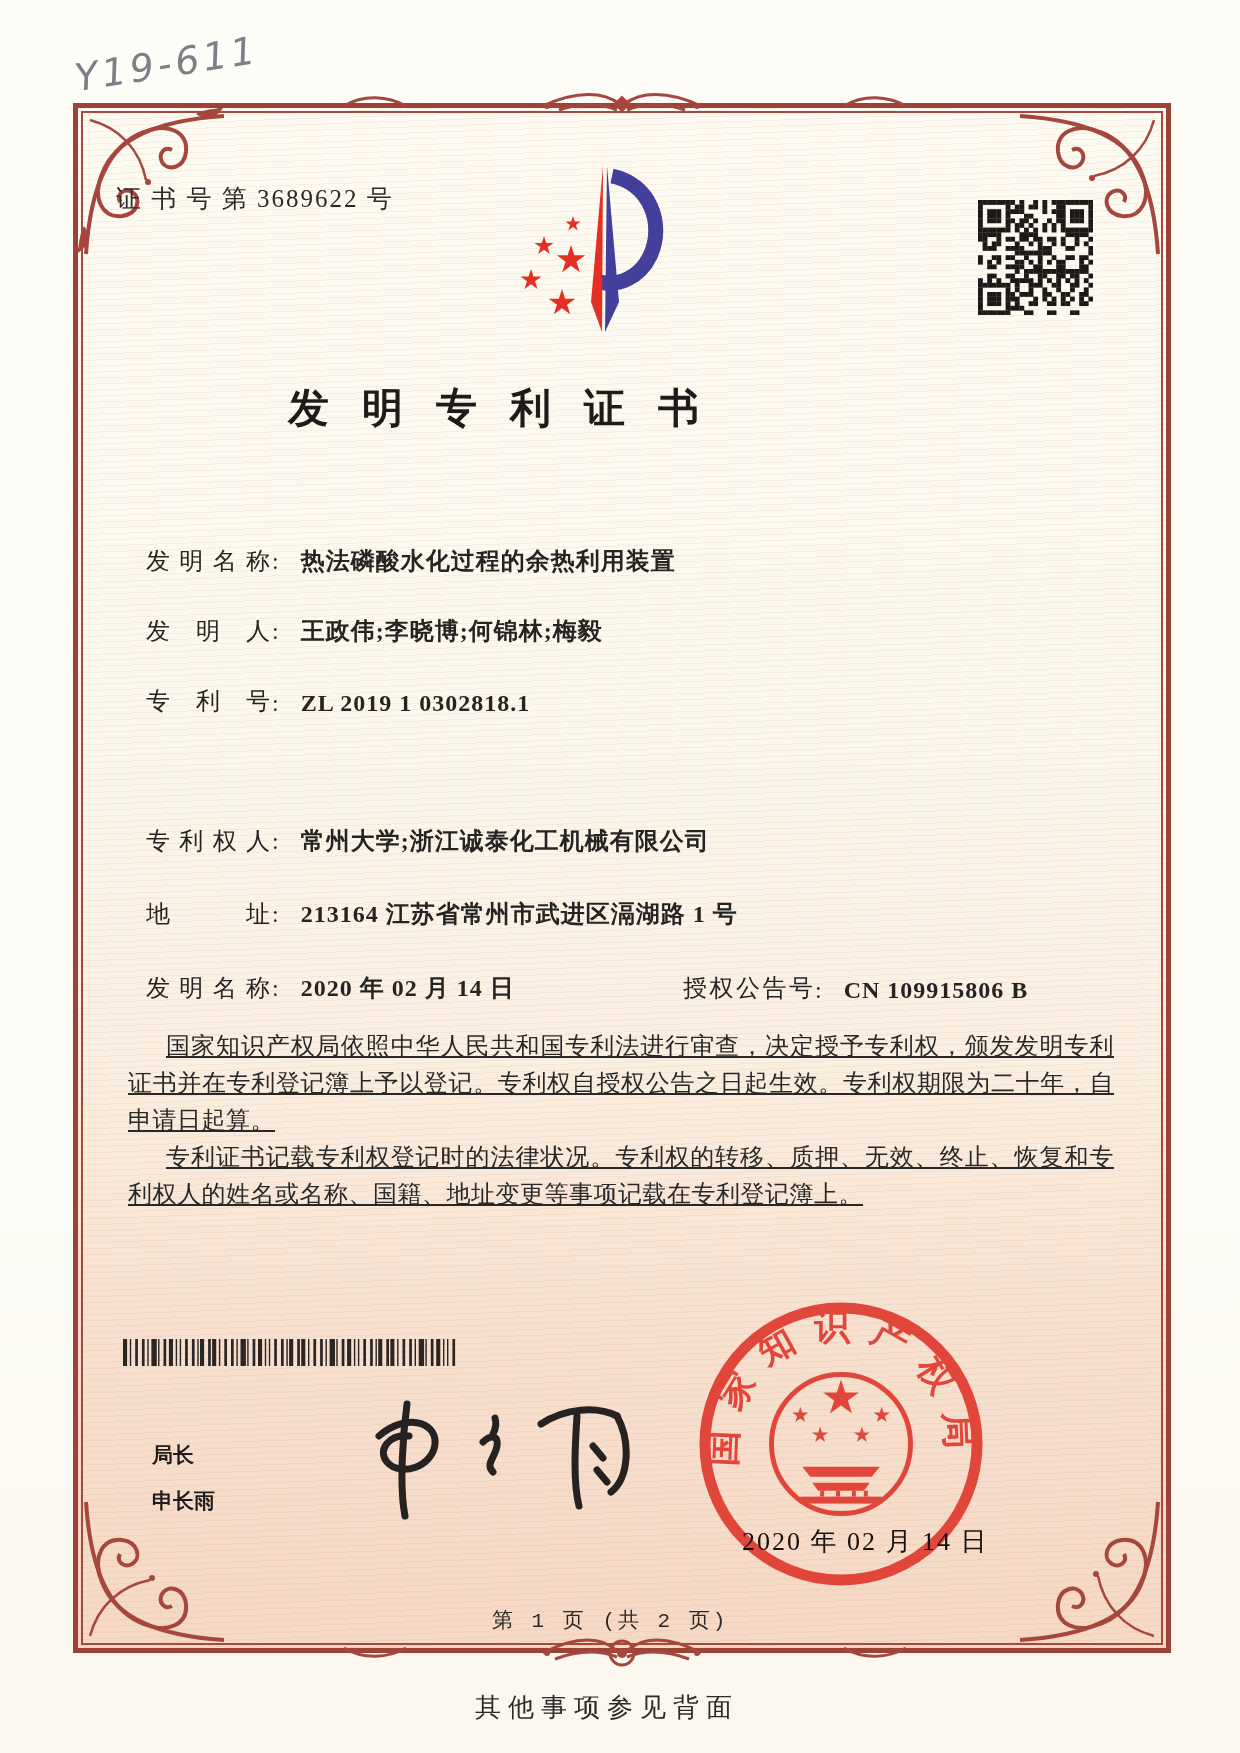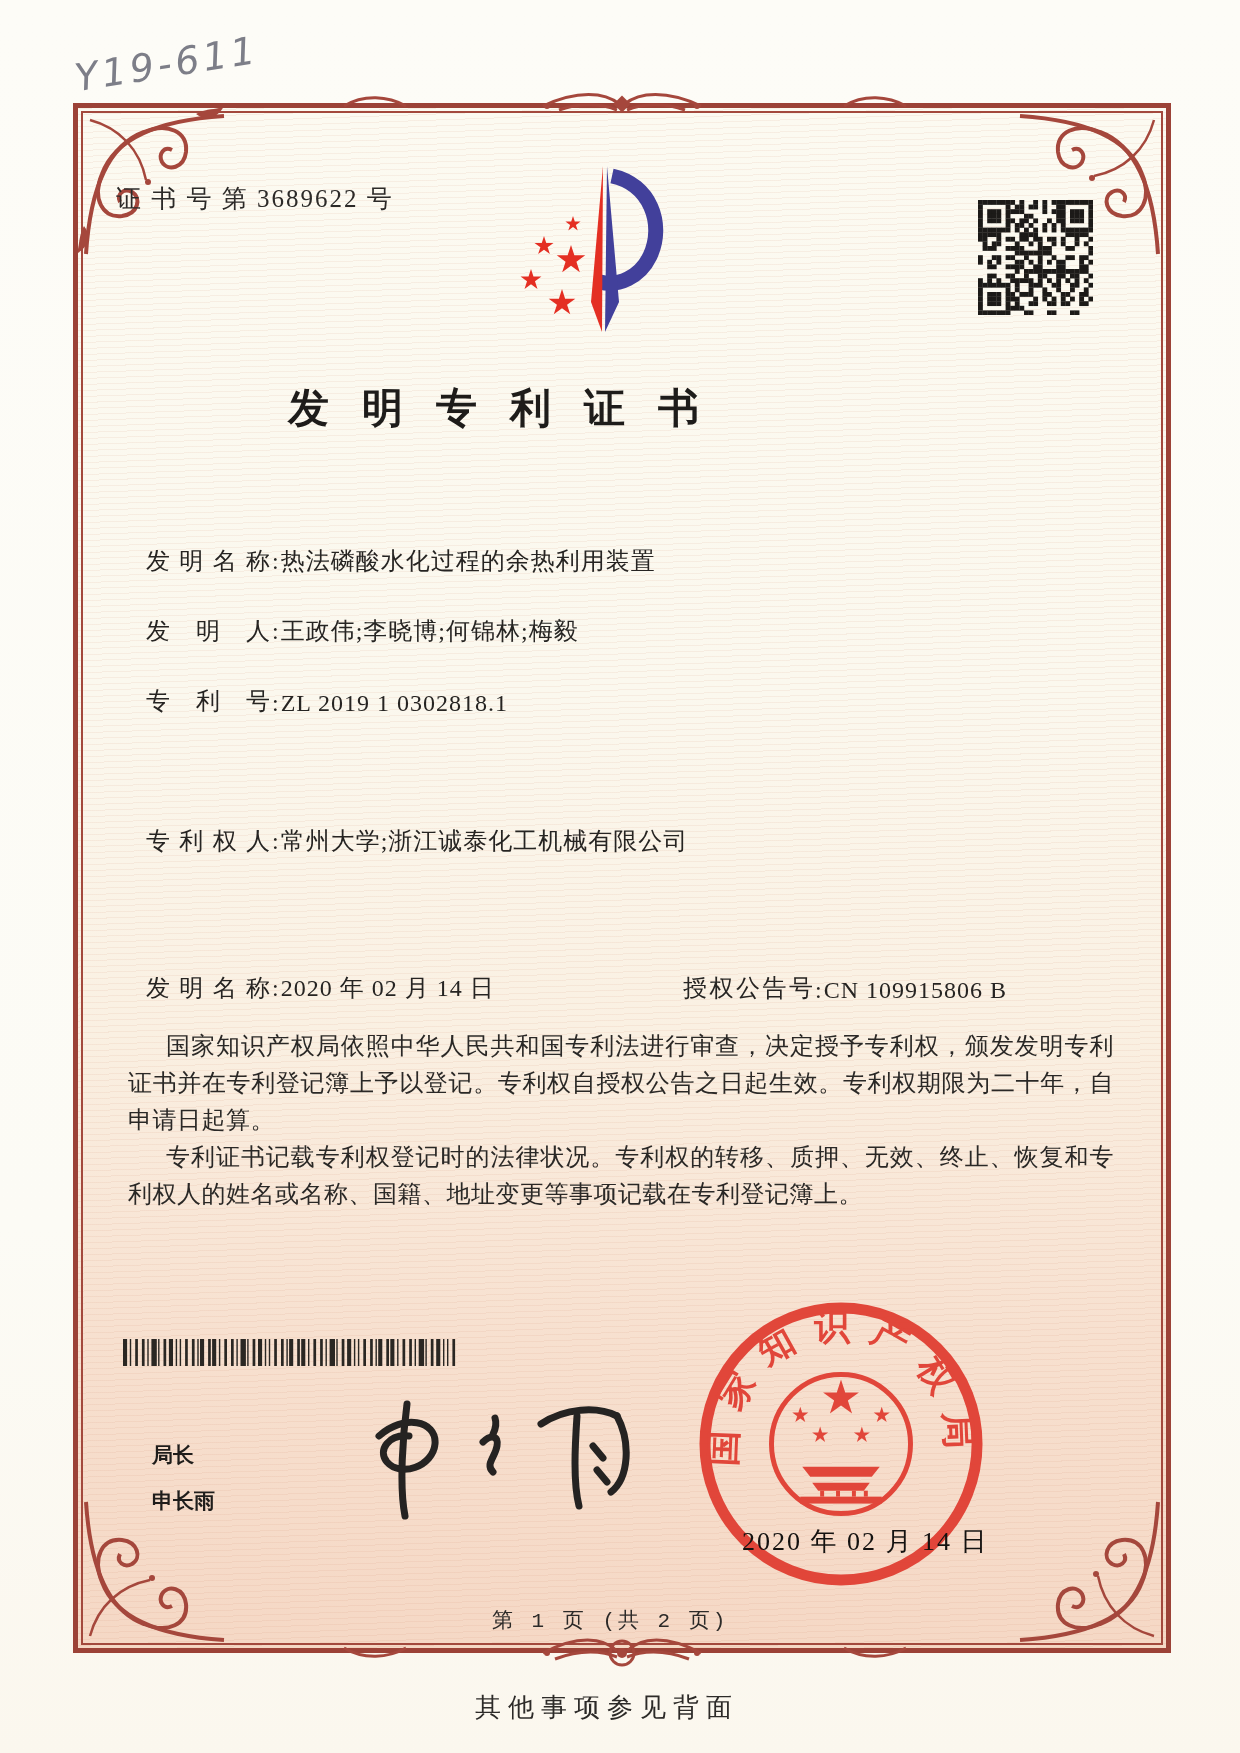--- a/index.html
+++ b/index.html
@@ -27,26 +27,26 @@
 
   .logo{position:absolute;left:452px;top:162px;width:215px;height:180px;}
   .qr{position:absolute;left:978px;top:200px;width:115px;height:115px;}
 
   .title{position:absolute;left:288px;top:381px;font-size:41px;font-weight:bold;color:#1e1c1a;
     letter-spacing:33px;white-space:nowrap;}
 
   .fieldrow{position:absolute;left:146px;font-size:24px;color:#262422;white-space:nowrap;}
   .flabel{display:inline-block;width:124px;text-align:justify;text-align-last:justify;vertical-align:bottom;}
   .fcolon{display:inline-block;margin-left:2px;}
-  .fvalue{margin-left:2px;letter-spacing:1px;}
+  .fvalue{margin-left:22px;letter-spacing:1px;font-weight:bold;}
   .fieldrow.second{left:683px;}
   .fieldrow.second .flabel{width:130px;}
 
   .paras{position:absolute;left:128px;top:1028px;width:986px;font-size:24px;line-height:37px;
-    color:#2a2826;text-align:justify;letter-spacing:0.5px;}
+    color:#2a2826;text-align:justify;letter-spacing:0.5px;text-decoration:underline;}
   .paras p{margin:0;text-indent:38px;}
 
   .barcode{position:absolute;left:123px;top:1339px;width:337px;height:27px;}
 
   .director{position:absolute;left:152px;top:1432px;font-family:"Liberation Sans","DejaVu Sans",sans-serif;
     font-weight:bold;color:#1f1d1b;font-size:21px;line-height:46px;}
   .sig{position:absolute;left:345px;top:1390px;width:300px;height:140px;}
 
   .seal{position:absolute;left:697px;top:1300px;width:288px;height:288px;opacity:0.92;}
   .sealdate{position:absolute;left:742px;top:1524px;width:240px;font-size:26px;color:#141210;
@@ -503,20 +503,23 @@
   </div>
   <div class="fieldrow" style="top:615px">
     <span class="flabel">发明人</span><span class="fcolon">:</span><span class="fvalue">王政伟;李晓博;何锦林;梅毅</span>
   </div>
   <div class="fieldrow" style="top:685px">
     <span class="flabel">专利号</span><span class="fcolon">:</span><span class="fvalue">ZL 2019 1 0302818.1</span>
   </div>
   <div class="fieldrow" style="top:825px">
     <span class="flabel">专利权人</span><span class="fcolon">:</span><span class="fvalue">常州大学;浙江诚泰化工机械有限公司</span>
   </div>
+  <div class="fieldrow" style="top:898px">
+    <span class="flabel">地址</span><span class="fcolon">:</span><span class="fvalue">213164 江苏省常州市武进区滆湖路 1 号</span>
+  </div>
   <div class="fieldrow" style="top:972px">
     <span class="flabel">发明名称</span><span class="fcolon">:</span><span class="fvalue">2020 年 02 月 14 日</span>
   </div>
   <div class="fieldrow second" style="top:972px">
     <span class="flabel">授权公告号</span><span class="fcolon">:</span><span class="fvalue">CN 109915806 B</span>
   </div>
 
   <div class="paras">
     <p>国家知识产权局依照中华人民共和国专利法进行审查，决定授予专利权，颁发发明专利证书并在专利登记簿上予以登记。专利权自授权公告之日起生效。专利权期限为二十年，自申请日起算。</p>
     <p>专利证书记载专利权登记时的法律状况。专利权的转移、质押、无效、终止、恢复和专利权人的姓名或名称、国籍、地址变更等事项记载在专利登记簿上。</p>

